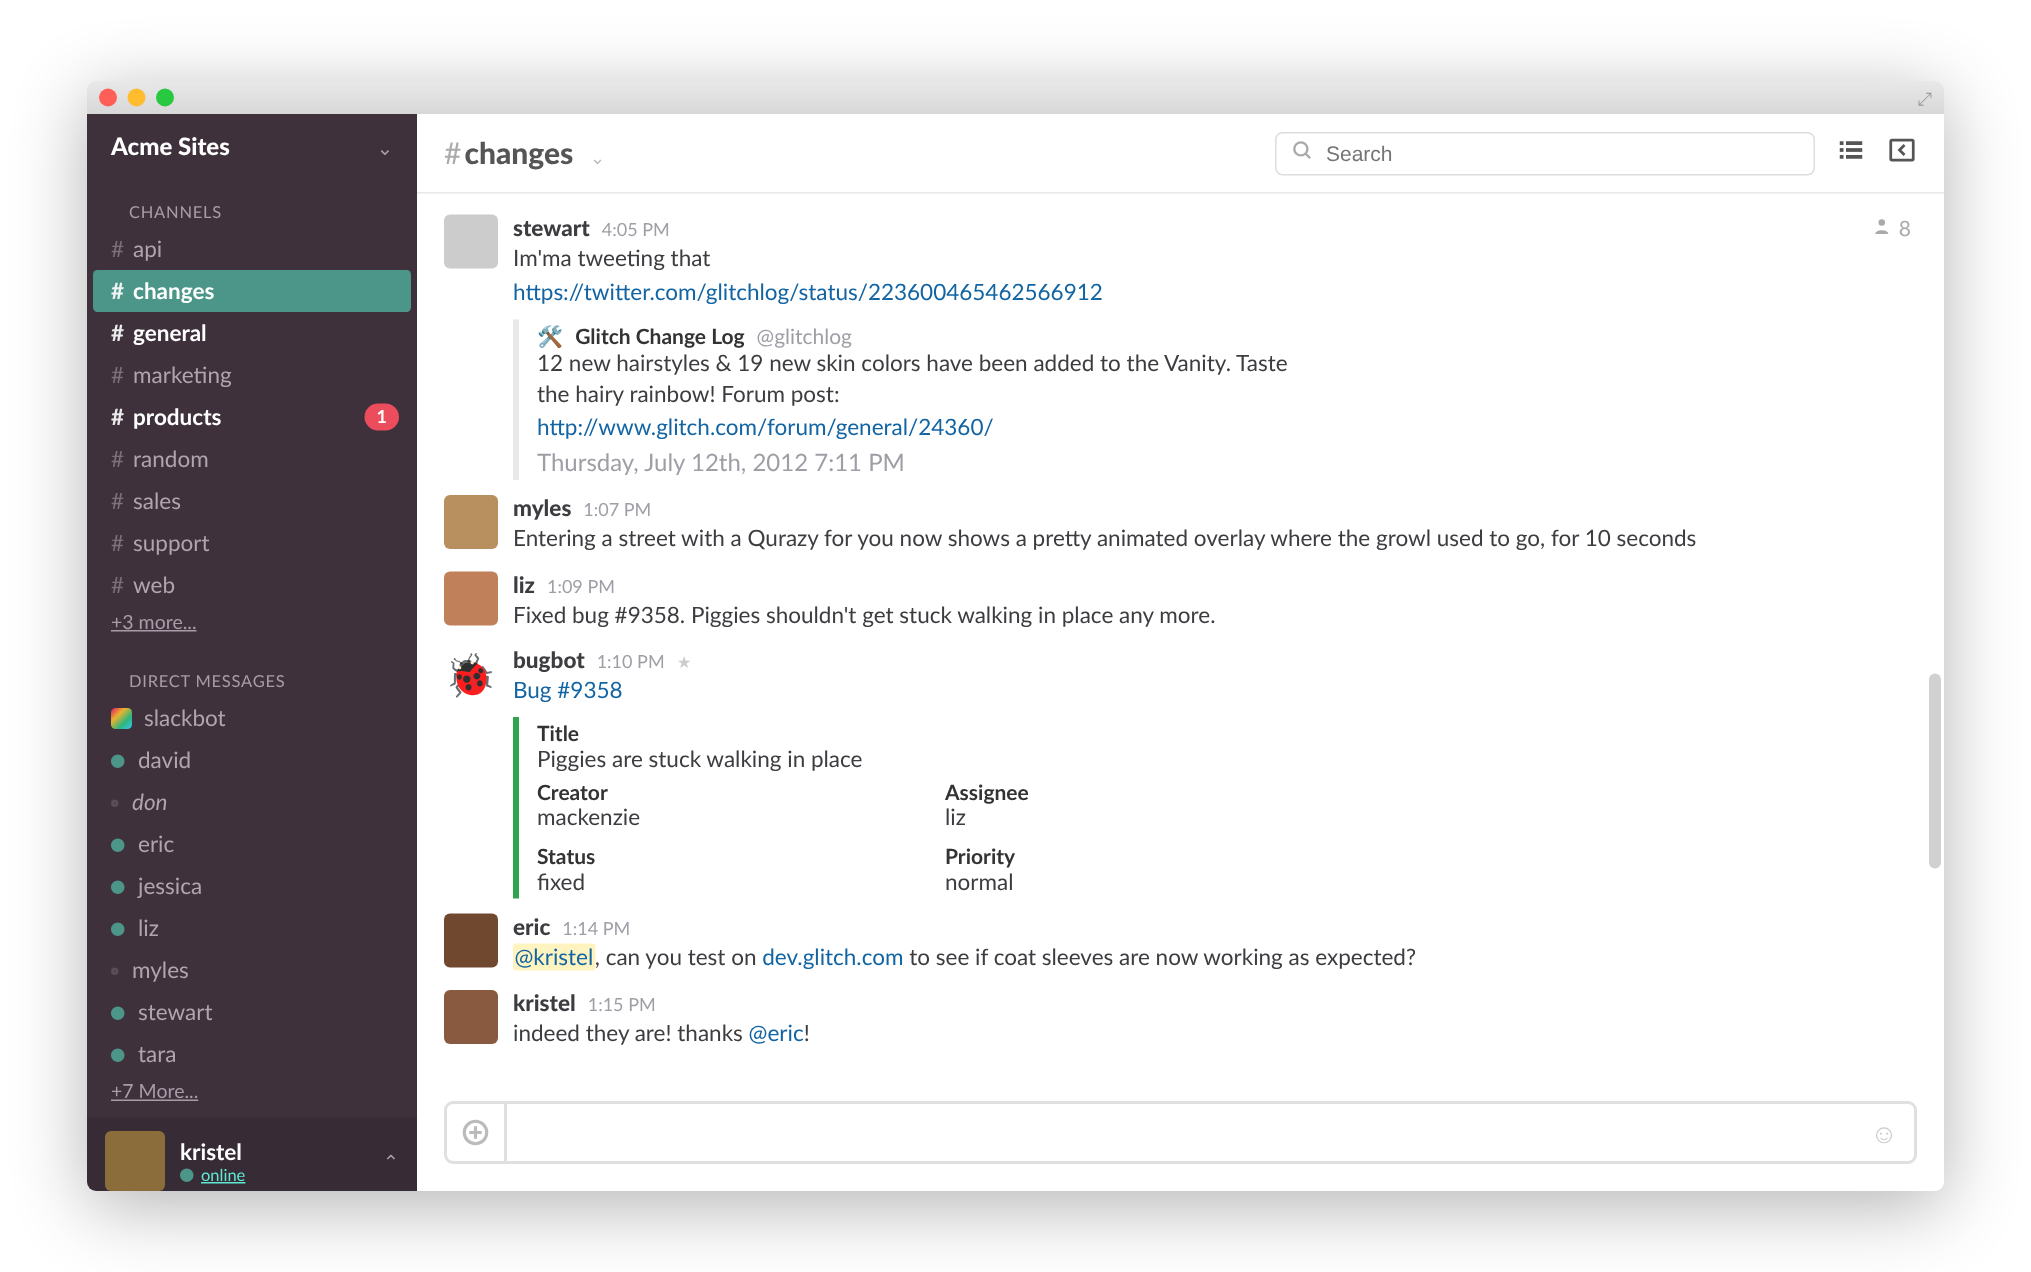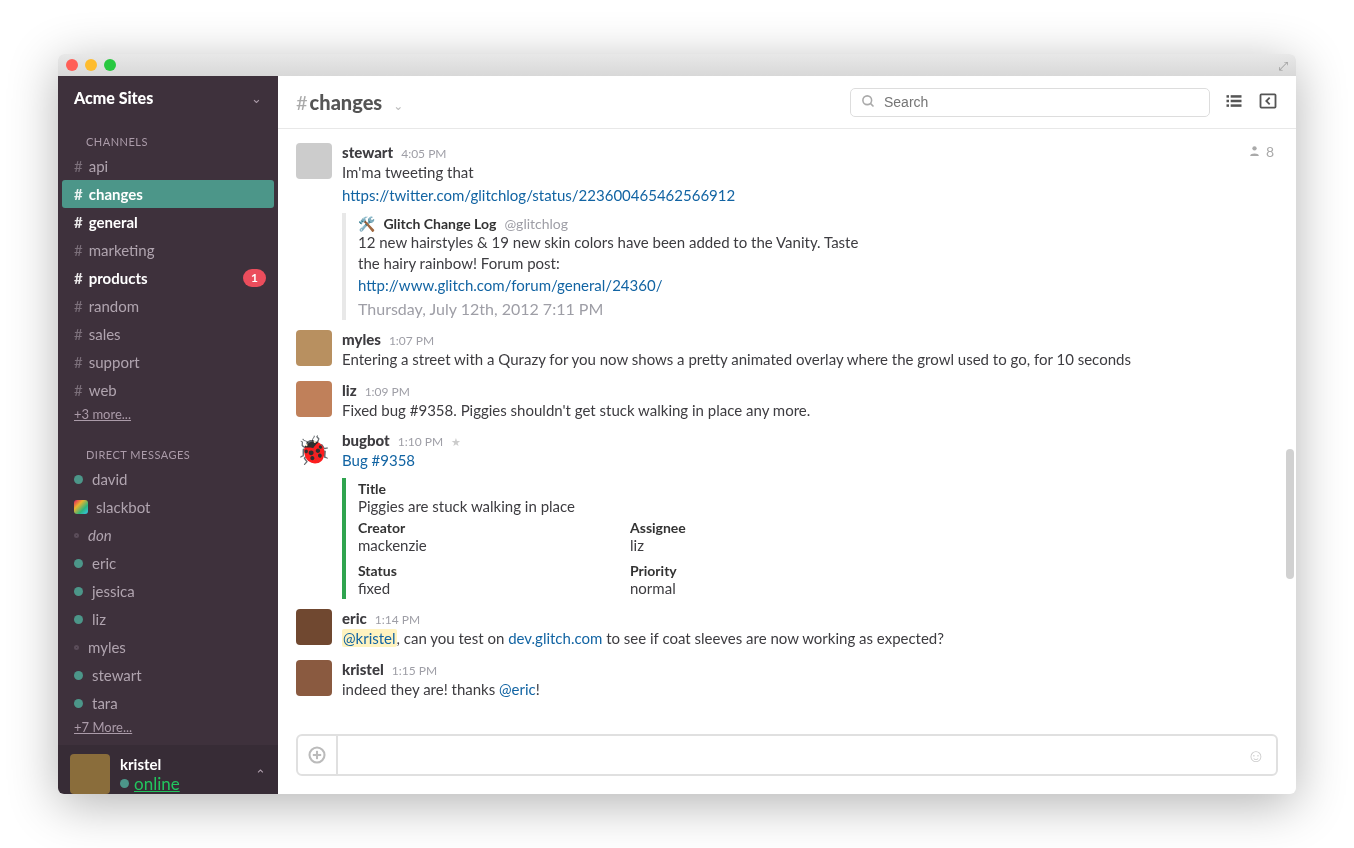--- a/index.html
+++ b/index.html
@@ -25,21 +25,21 @@
 .badge { background: #eb4d5c; color: #fff; border-radius: 9px; font-size: 12px; font-weight: 700; padding: 0 8px; height: 18px; line-height: 18px; position: absolute; right: 12px; }
 .more-link { padding: 2px 16px 10px; font-size: 13px; text-decoration: underline; color: #ab9ba9; cursor: pointer; }
 .dm-item .presence { width: 9px; height: 9px; border-radius: 50%; margin-right: 9px; }
 .presence.online { background: #4c9689; }
 .presence.away { background: transparent; border: 2px solid #5a4c59; width: 5px; height: 5px; }
 .dm-item.italics { font-style: italic; }
 .dm-item .slackbot-icon { width: 14px; height: 14px; border-radius: 3px; background: linear-gradient(135deg,#e01563,#ecb22e,#2eb67d,#36c5f0); margin-right: 8px; }
 .user-footer { margin-top: auto; background: #372c36; padding: 9px 12px; display: flex; align-items: center; gap: 10px; cursor: pointer; }
 .user-footer .avatar { width: 40px; height: 40px; border-radius: 4px; background: #8a6d3b; }
 .user-footer .uname { color: #fff; font-weight: 700; font-size: 15px; }
-.user-footer .ustatus { color: #22c55e; font-size: 17px; display: flex; align-items: center; gap: 5px; text-decoration: underline; }
+.user-footer .ustatus { color: #5eead4; font-size: 11px; display: flex; align-items: center; gap: 5px; text-decoration: underline; }
 .user-footer .ustatus .dot { width: 9px; height: 9px; border-radius: 50%; background: #4c9689; }
 .user-footer .up-chevron { margin-left: auto; color: #ab9ba9; font-size: 13px; }
 .main { flex: 1; display: flex; flex-direction: column; min-width: 0; }
 .header { height: 53px; border-bottom: 1px solid #e8e8e8; display: flex; align-items: center; padding: 0 18px; gap: 14px; }
 .ch-title { font-size: 20px; font-weight: 400; color: #555; }
 .ch-title .hash { color: #aaa; font-weight: 400; margin-right: 2px; }
 .ch-title .nm { color: #555; font-weight: 900; }
 .ch-title .dd { color: #bbb; font-size: 12px; margin-left: 6px; }
 .spacer { flex: 1; }
 .search-box { display: flex; align-items: center; border: 1px solid #ddd; border-radius: 5px; padding: 4px 10px; width: 360px; color: #aaa; margin-left: 46px; }
@@ -141,26 +141,26 @@
           <li class="ch-item">
             <span class="hash">#</span>
             <span>web</span>
           </li>
         </ul>
       <div class="more-link">+3 more...</div>
 
       <div class="section-head">DIRECT MESSAGES</div>
       <ul class="dm-list" id="dm-list">
           <li class="dm-item">
-            <span class="presence online"></span>
-            <span>david</span>
-          </li>
-          <li class="dm-item">
             <span class="slackbot-icon"></span>
             <span>slackbot</span>
+          </li>
+          <li class="dm-item">
+            <span class="presence online"></span>
+            <span>david</span>
           </li>
           <li class="dm-item italics">
             <span class="presence away"></span>
             <span>don</span>
           </li>
           <li class="dm-item">
             <span class="presence online"></span>
             <span>eric</span>
           </li>
           <li class="dm-item">

